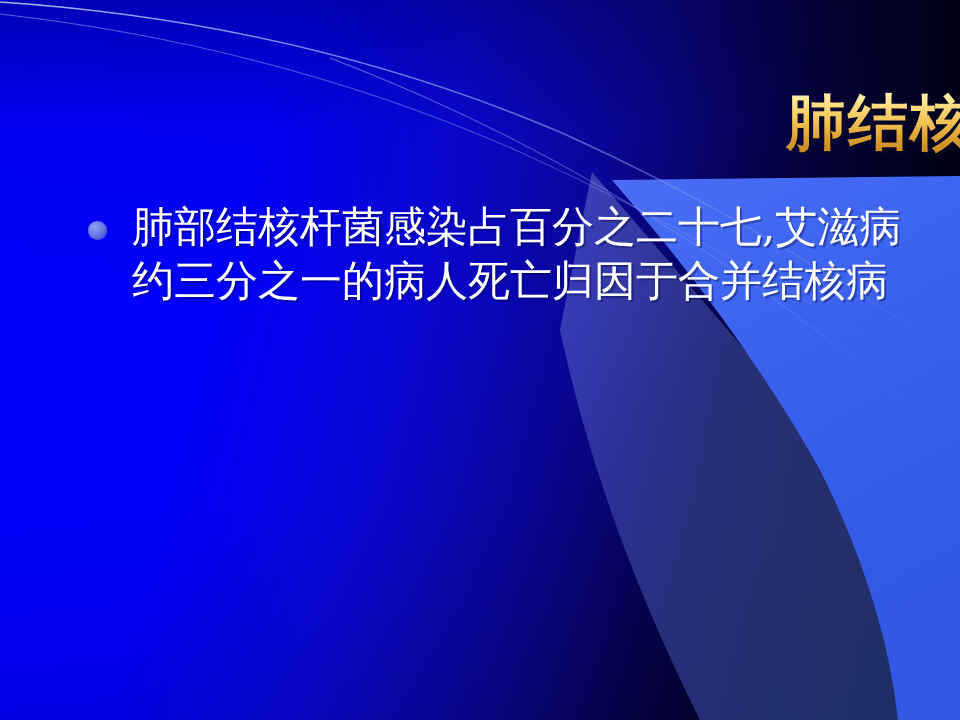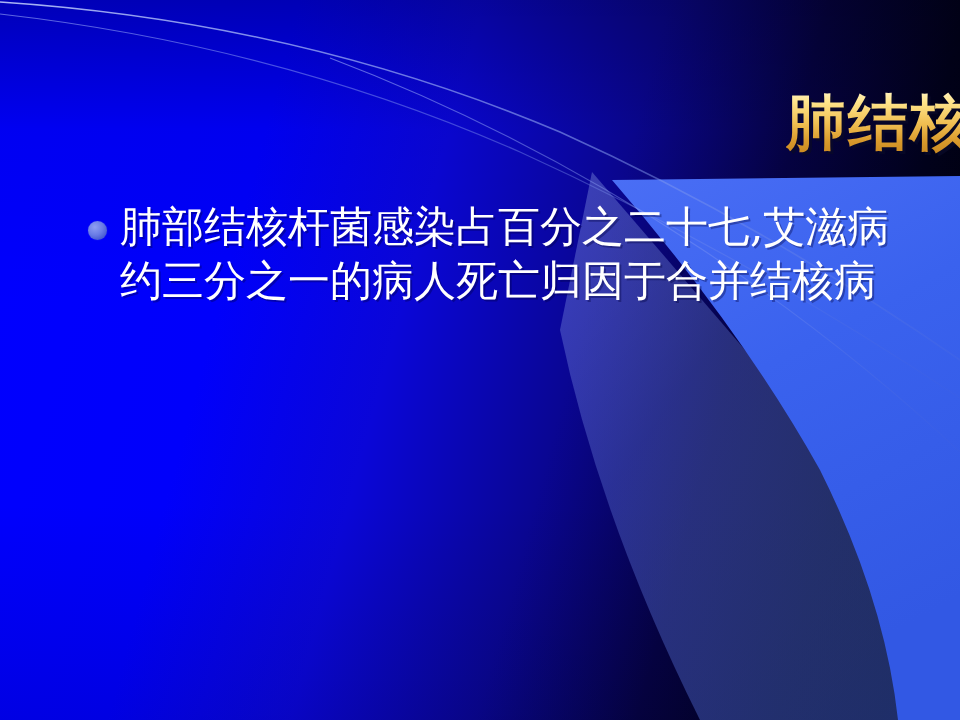--- a/index.html
+++ b/index.html
@@ -89,20 +89,21 @@
     position: absolute;
     left: 72px;
     top: 200px;
     width: 830px;
     z-index: 5;
   }
   .bullet-row {
     display: flex;
     align-items: flex-start;
     margin-bottom: 6px;
+    gap: 12px;
   }
   .bullet-dot {
     flex: 0 0 auto;
     width: 19px;
     height: 19px;
     border-radius: 50%;
     margin: 21px 13px 0 16px;
     background:
       radial-gradient(circle at 36% 32%, #8f9ff2 0%, #6a7ce6 45%, #4a5ed4 72%, #3f52c9 100%);
     box-shadow: 0 0 1px rgba(255,255,255,0.25);

